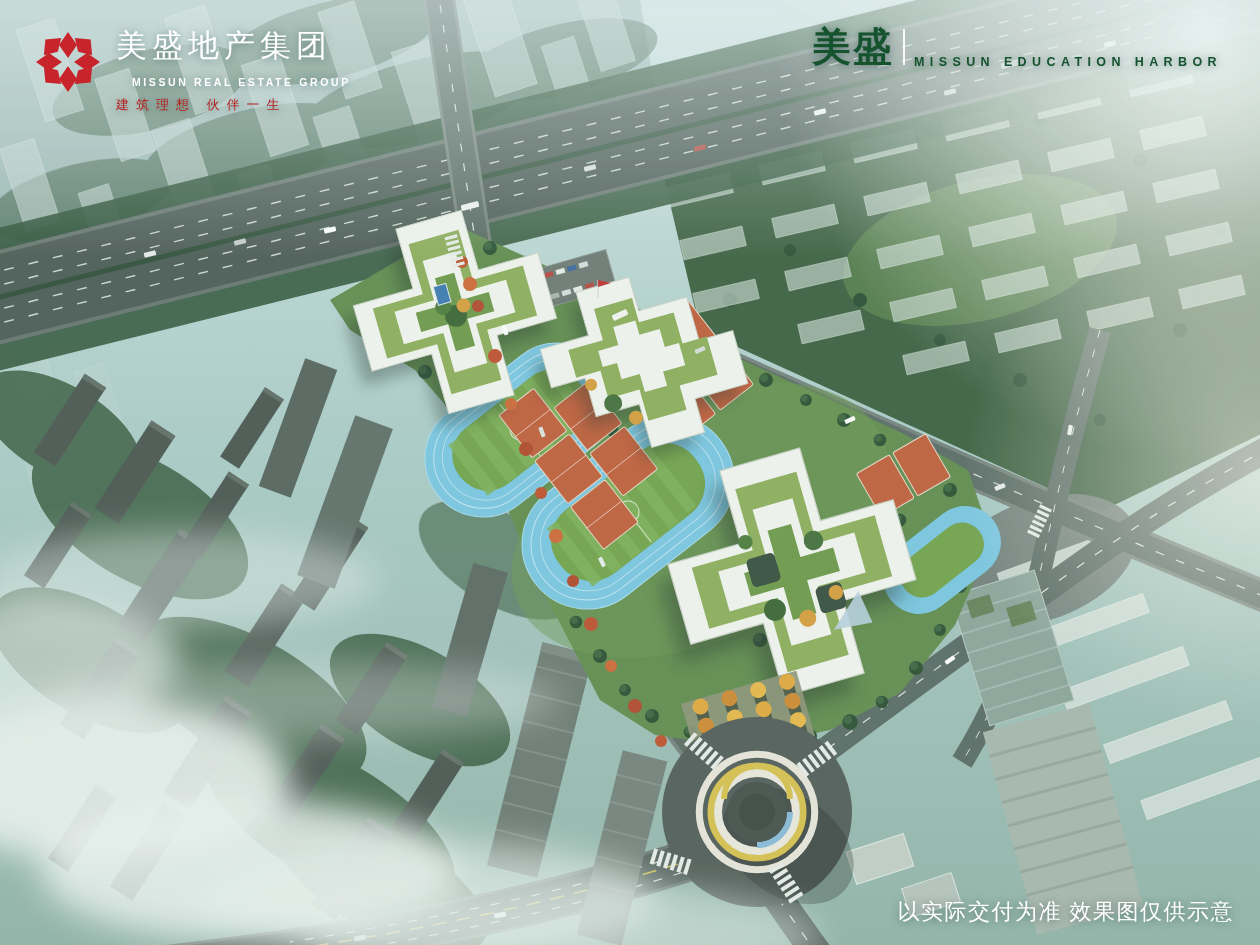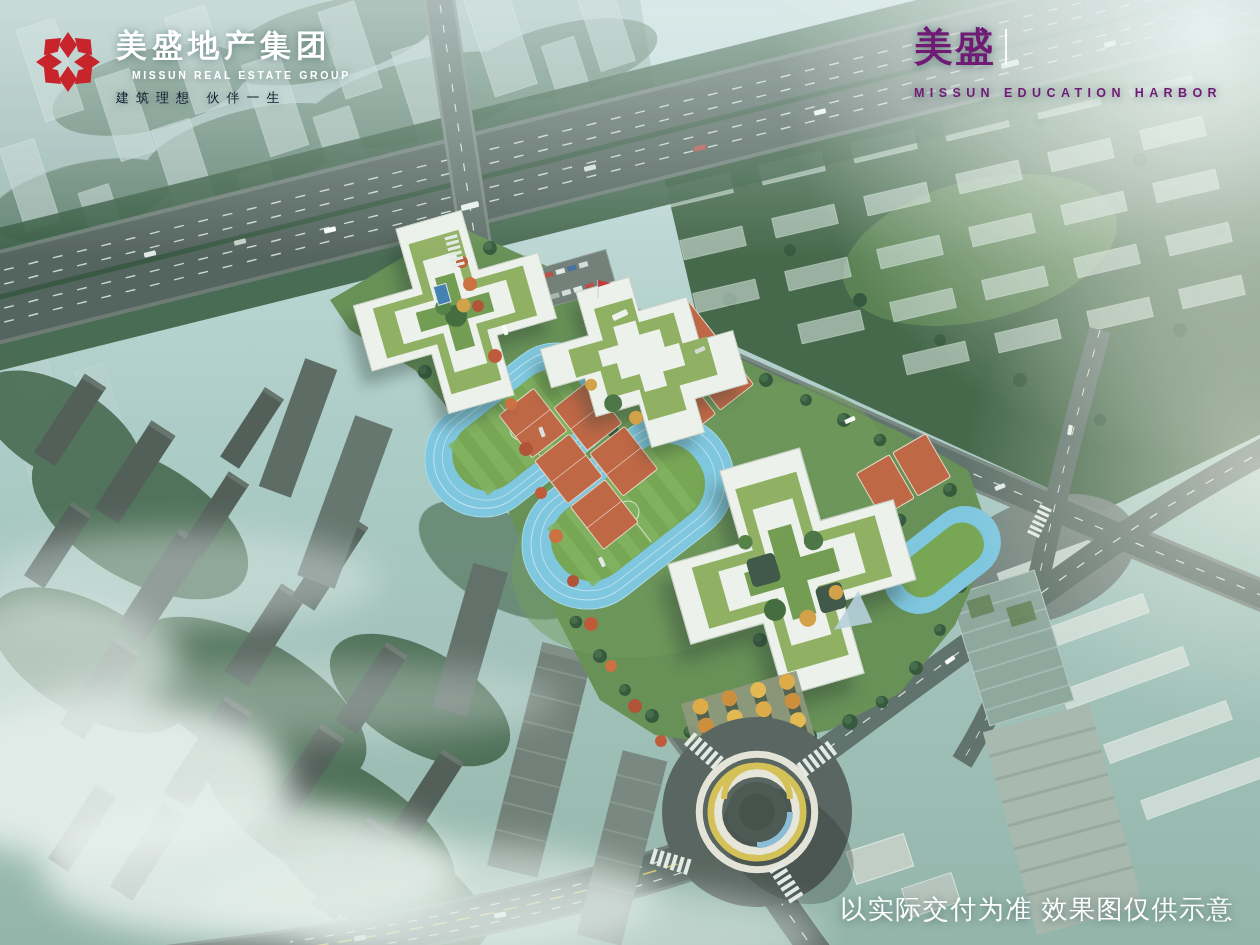--- a/index.html
+++ b/index.html
@@ -4,32 +4,32 @@
 <style>
   html,body{margin:0;padding:0;background:#0b1413;}
   #stage{position:relative;width:1260px;height:945px;overflow:hidden;
          font-family:"Liberation Sans","DejaVu Sans",sans-serif;background:#a7c6c2;}
   #scene{position:absolute;left:0;top:0;width:1260px;height:945px;display:block;}
   
   .logo-block{position:absolute;left:34px;top:28px;display:flex;align-items:flex-start;gap:14px;
               color:#fff;text-shadow:0 1px 9px rgba(15,55,55,.5);}
   .logo-icon{width:68px;height:72px;flex:0 0 auto;}
   .logo-text{display:flex;flex-direction:column;}
-  .logo-title{font-size:31px;font-weight:700;letter-spacing:5px;line-height:1.15;white-space:nowrap;}
-  .logo-sub{font-size:10.5px;font-weight:700;letter-spacing:2.6px;margin-top:5px;white-space:nowrap;padding-left:16px;}
-  .logo-tag{font-size:13px;font-weight:400;letter-spacing:7px;margin-top:8px;color:#0f172a;white-space:nowrap;}
+  .logo-title{font-size:31px;font-weight:400;letter-spacing:5px;line-height:1.15;white-space:nowrap;}
+  .logo-sub{font-size:10.5px;font-weight:700;letter-spacing:2.6px;margin-top:12px;white-space:nowrap;padding-left:16px;}
+  .logo-tag{font-size:13px;font-weight:400;letter-spacing:7px;margin-top:8px;color:#b91c1c;white-space:nowrap;}
   
-  .brand-block{position:absolute;right:38px;top:26px;color:#701a75;text-shadow:0 1px 9px rgba(15,55,55,.5);
-               display:flex;flex-direction:column;align-items:flex-start;}
+  .brand-block{position:absolute;right:38px;top:26px;color:#14532d;text-shadow:0 1px 9px rgba(15,55,55,.5);
+               display:flex;flex-direction:row;align-items:flex-end;}
   .brand-row{display:flex;align-items:center;}
   .brand-cn{font-size:39px;font-weight:700;letter-spacing:2px;line-height:1.1;white-space:nowrap;}
   .brand-divider{width:2px;height:36px;background:rgba(255,255,255,.92);margin:0 9px;}
   .brand-en{font-size:12.5px;font-weight:600;letter-spacing:5.4px;margin-top:17px;white-space:nowrap;}
   
-  .disclaimer{position:absolute;right:26px;bottom:18px;color:#fff;font-size:26px;font-weight:500;
+  .disclaimer{position:absolute;right:26px;bottom:18px;color:#fff;font-size:22px;font-weight:500;
               letter-spacing:1.5px;text-shadow:0 1px 8px rgba(15,45,45,.55);white-space:nowrap;}
 </style>
 </head>
 <body>
 
 <div id="stage">
 
 <svg id="scene" viewBox="0 0 1260 945" aria-hidden="true">
   <defs>
     <linearGradient id="bg" x1="0" y1="0" x2="0" y2="1">

